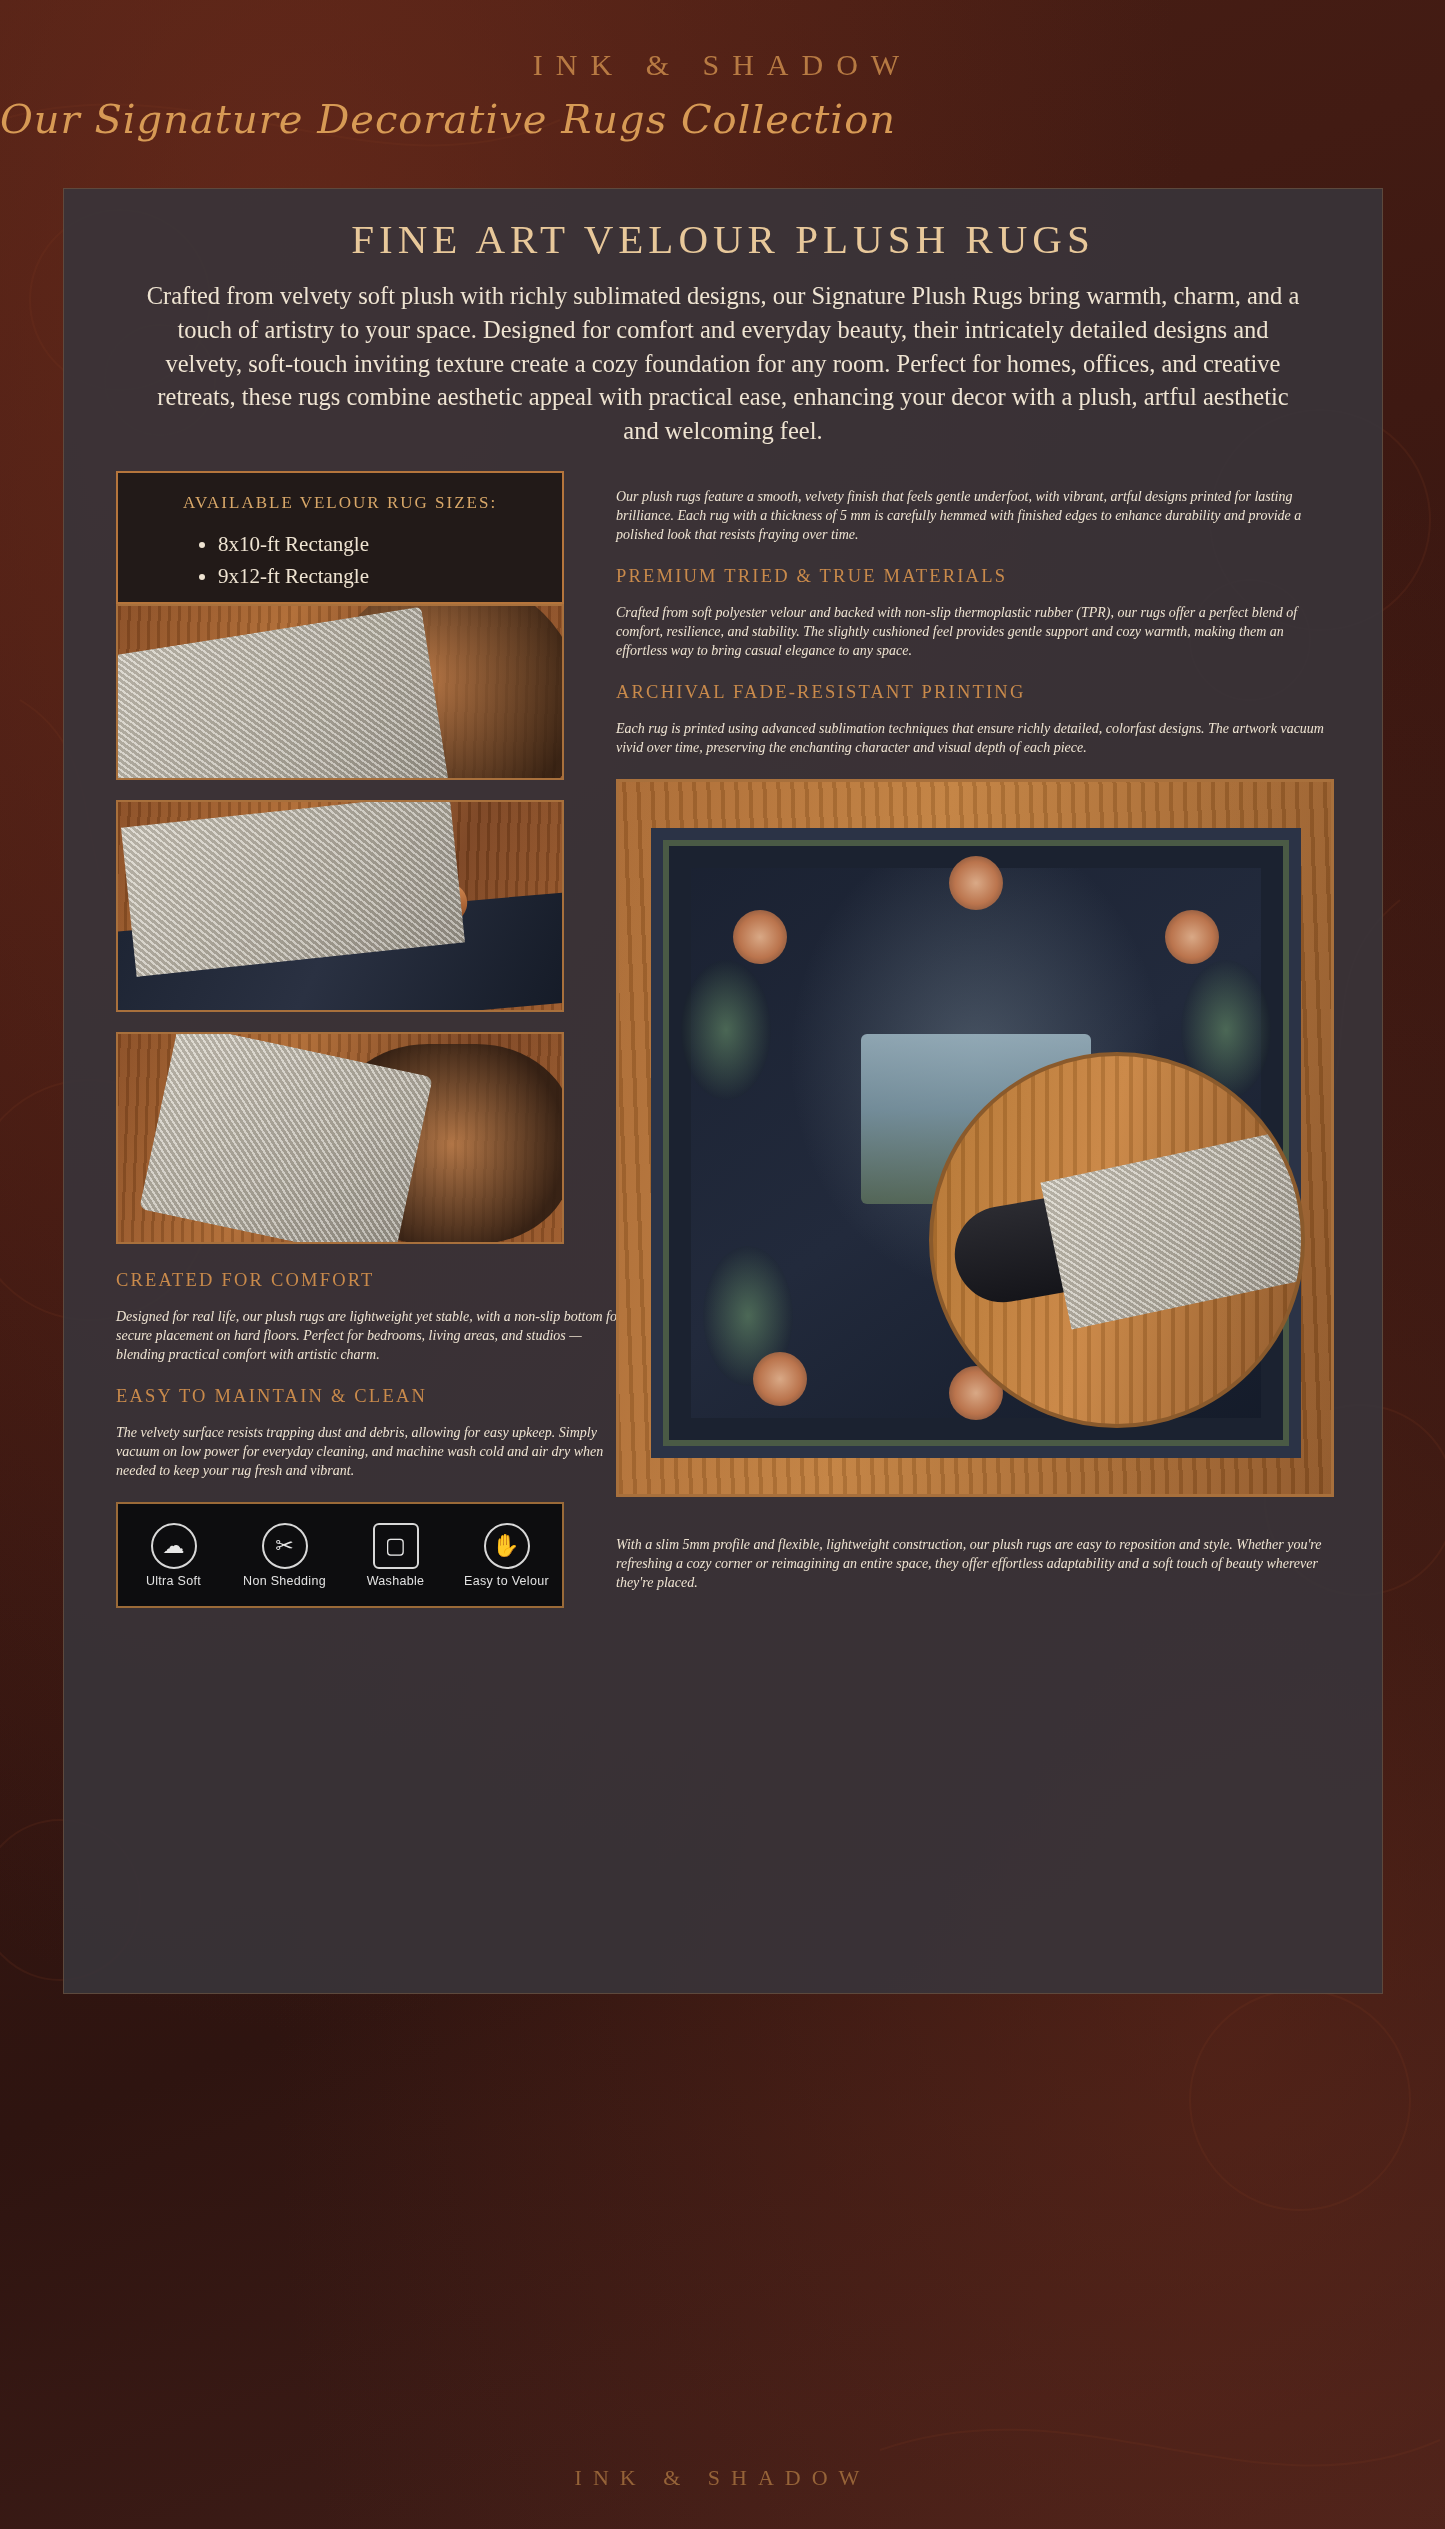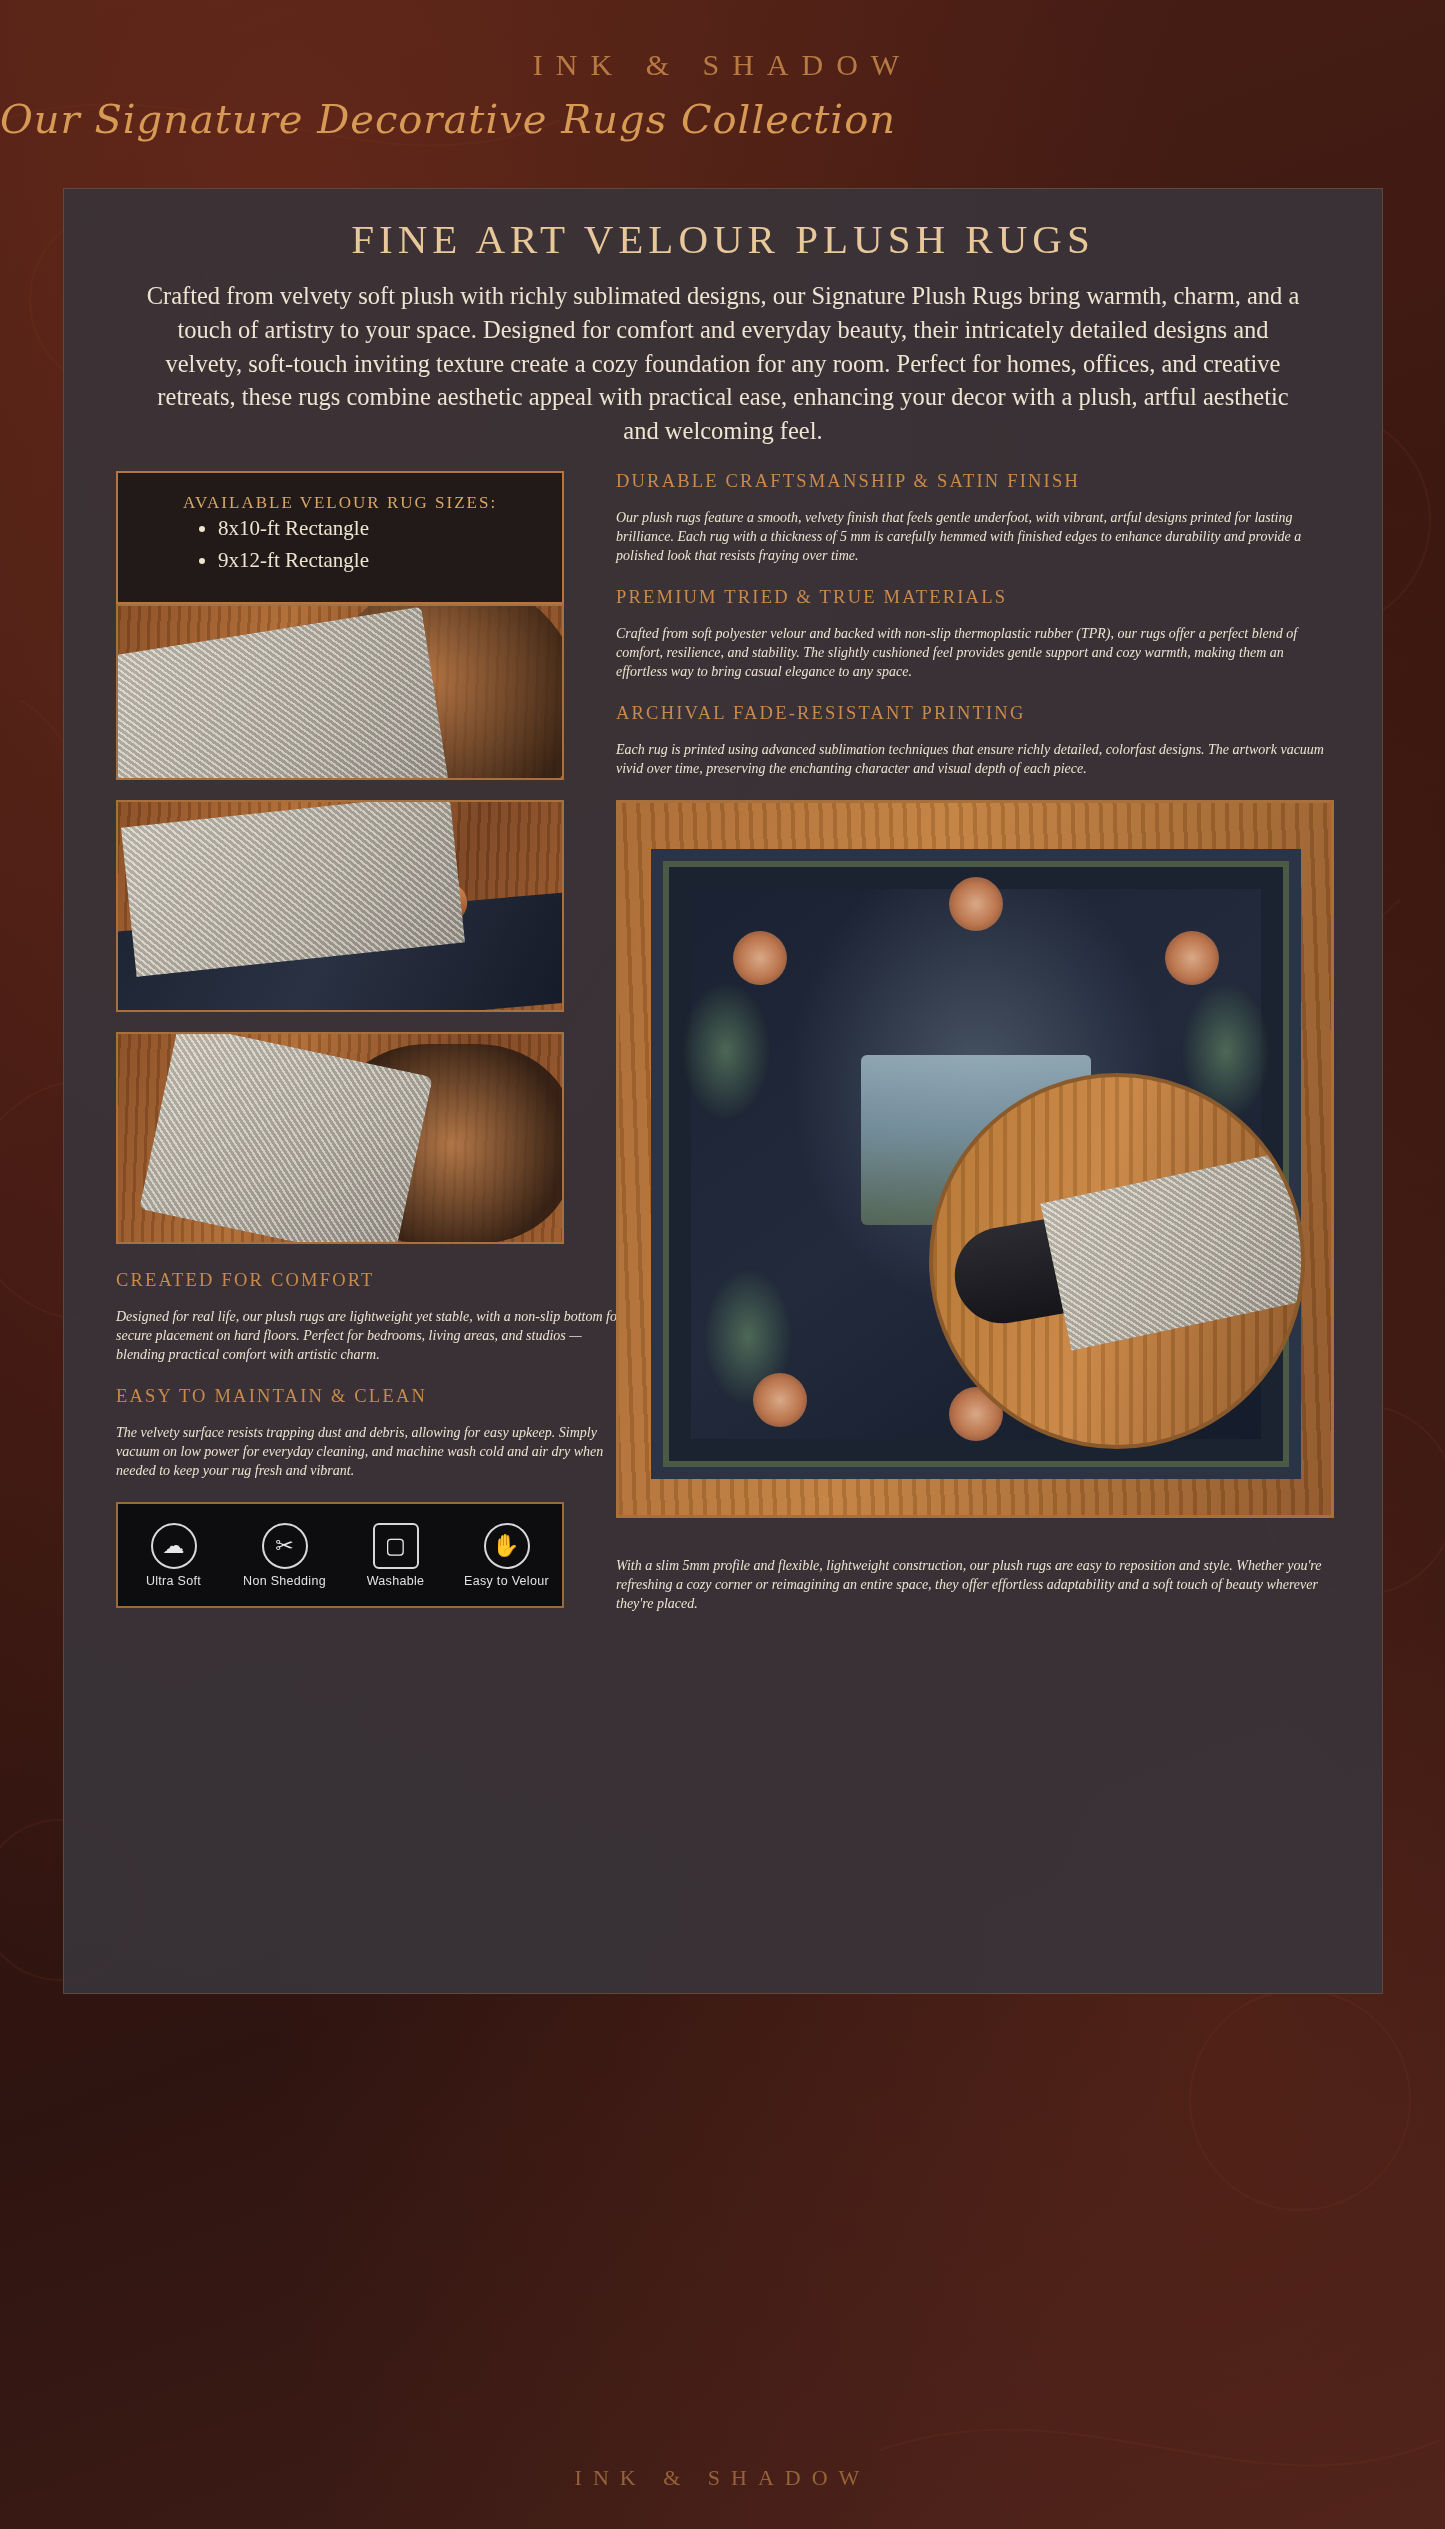--- a/index.html
+++ b/index.html
@@ -123,21 +123,21 @@
     background: #221a18;
     padding: 20px 0 0 0;
     position: relative;
   }
   .sizes-title {
     color: #d9a869;
     font-size: 17px;
     letter-spacing: 2px;
     text-transform: uppercase;
     text-align: center;
-    margin-bottom: 0;
+    margin-bottom: 16px;
   }
   .sizes-list {
     margin: 0; padding: 0 0 0 100px;
     color: #efe4d2;
     font-size: 21px;
     line-height: 1.5;
     list-style: disc;
   }
 
   
@@ -380,21 +380,20 @@
         </div>
         <div class="icon-item">
           <div class="icon-glyph">✋</div>
           <div class="icon-label">Easy to Velour</div>
         </div>
       </div>
     </div>
 
     <div class="col-right">
 
-      <h3 class="sec">DURABLE CRAFTSMANSHIP &amp; SATIN FINISH</h3>
       <p class="body">Our plush rugs feature a smooth, velvety finish that feels gentle underfoot, with vibrant, artful designs printed for lasting brilliance. Each rug with a thickness of 5 mm is carefully hemmed with finished edges to enhance durability and provide a polished look that resists fraying over time.</p>
 
       <h3 class="sec">PREMIUM TRIED &amp; TRUE MATERIALS</h3>
       <p class="body">Crafted from soft polyester velour and backed with non-slip thermoplastic rubber (TPR), our rugs offer a perfect blend of comfort, resilience, and stability. The slightly cushioned feel provides gentle support and cozy warmth, making them an effortless way to bring casual elegance to any space.</p>
 
       <h3 class="sec">ARCHIVAL FADE-RESISTANT PRINTING</h3>
       <p class="body">Each rug is printed using advanced sublimation techniques that ensure richly detailed, colorfast designs. The artwork vacuum vivid over time, preserving the enchanting character and visual depth of each piece.</p>
 
       <div class="photo-big">
         <div class="rug-area">

